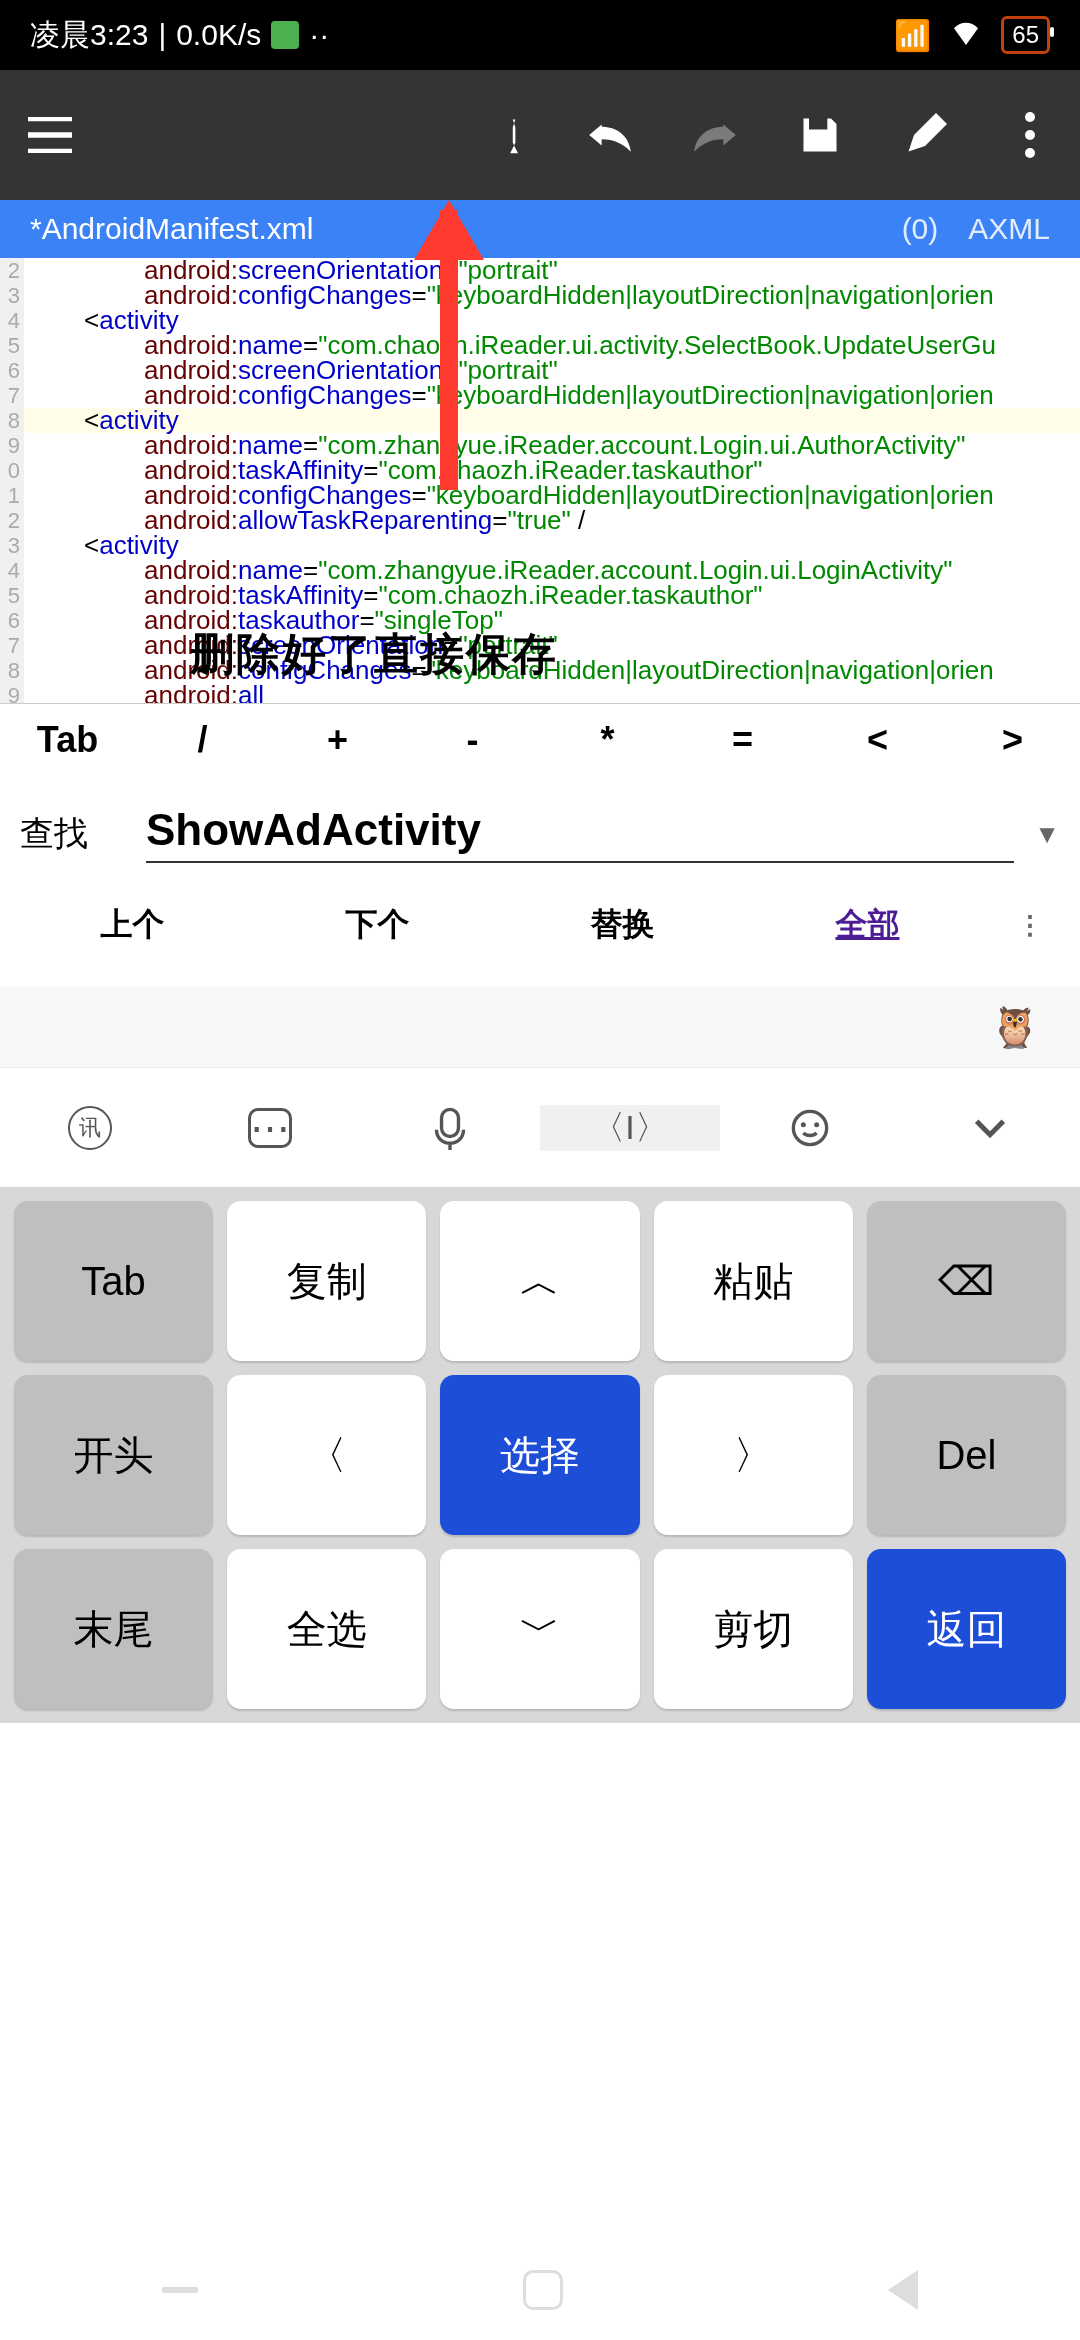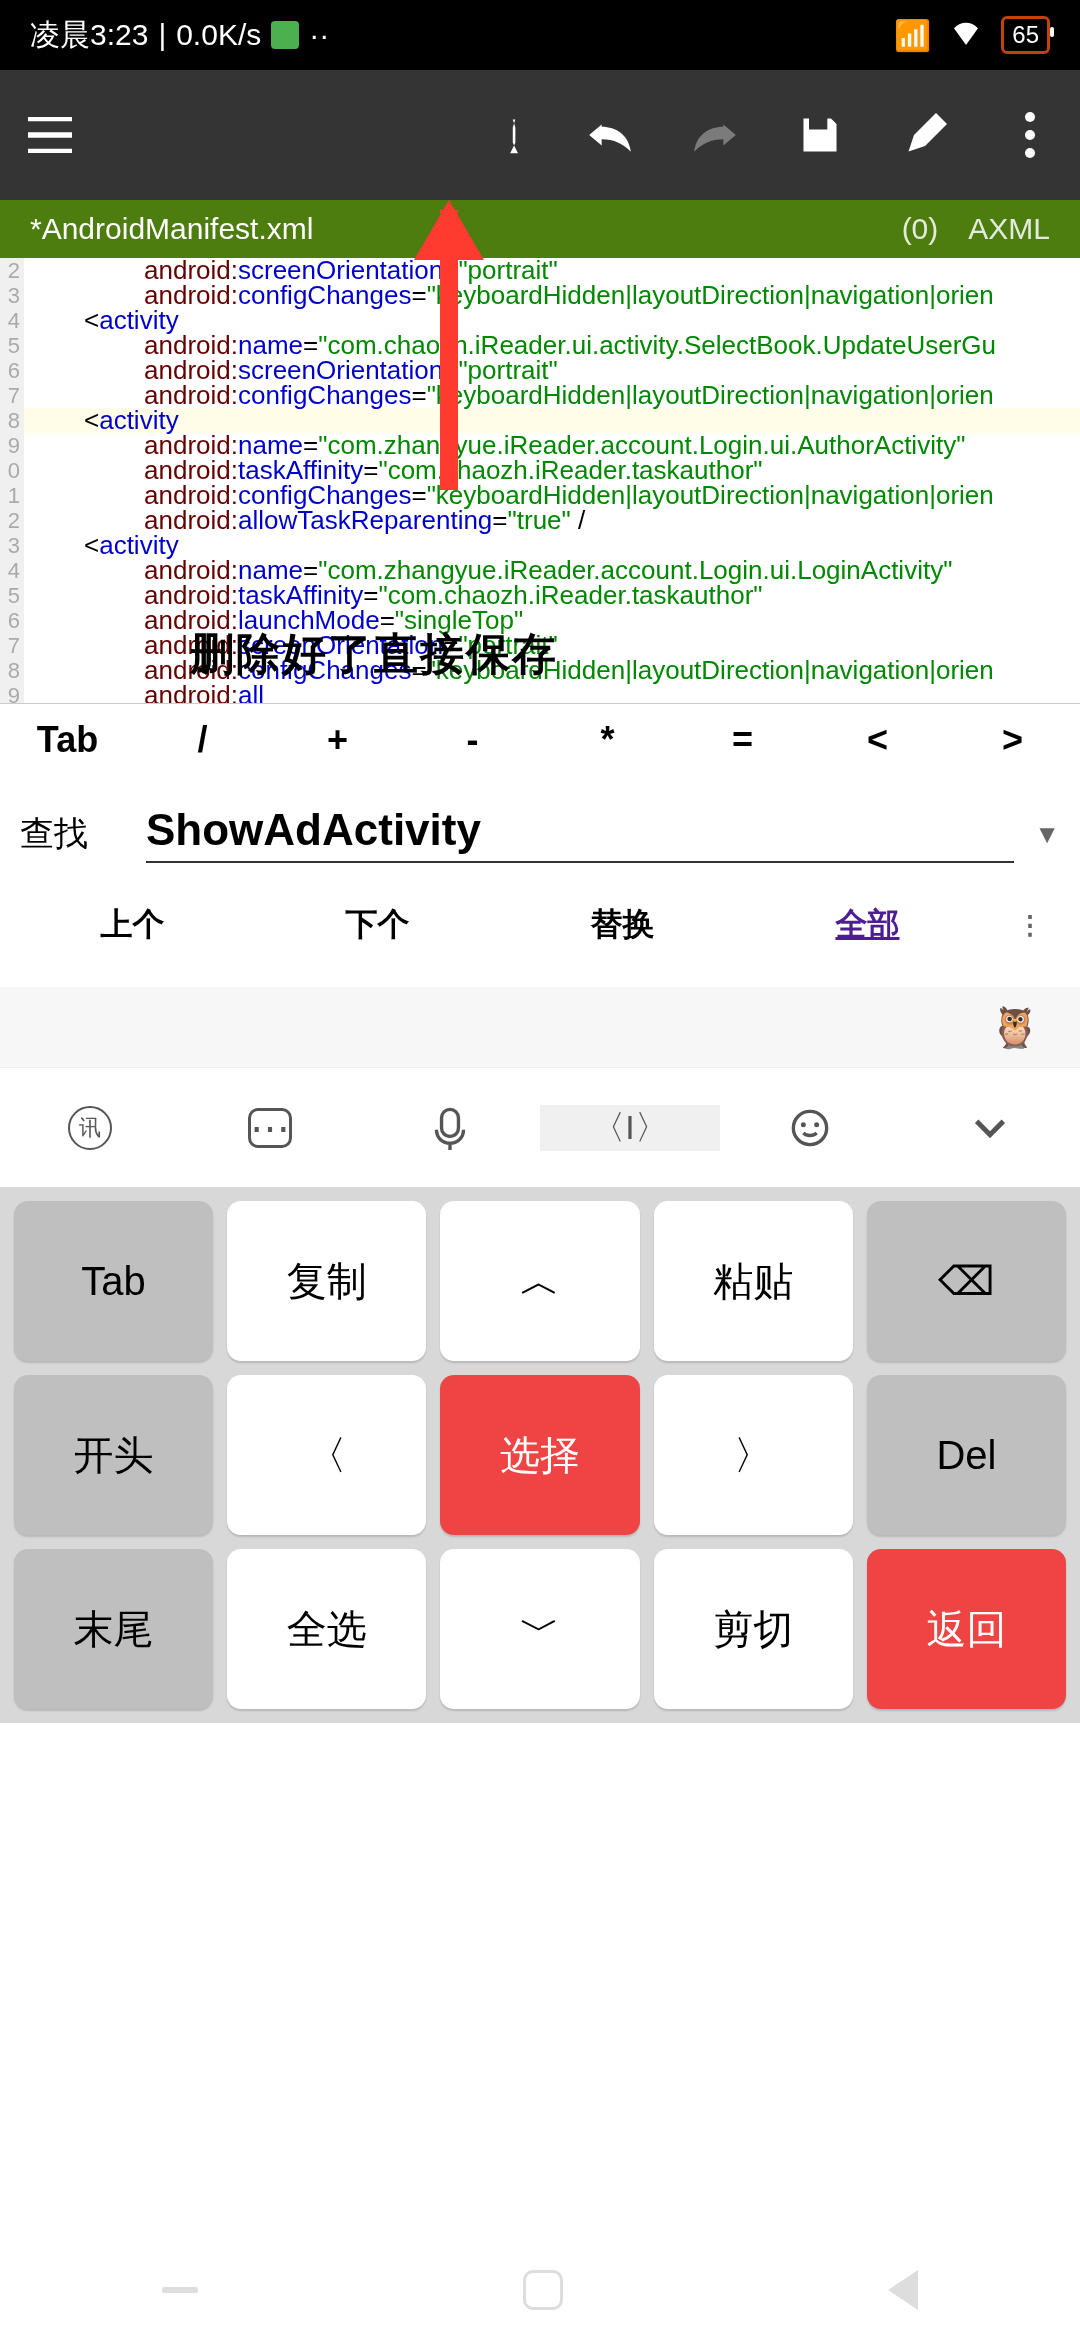--- a/index.html
+++ b/index.html
@@ -12,21 +12,21 @@
 .bat-badge:after { content:''; position:absolute; right:-7px; top:8px; width:4px; height:10px; background:#fff; border-radius:2px; }
 .green-box { width:28px; height:28px; background:#4caf50; border-radius:4px; }
 
 .toolbar { height: 130px; background: #343434; display: flex; align-items: center; padding: 0 20px; gap: 45px; justify-content: flex-end; }
 .toolbar .menu { margin-right: auto; }
 .tool-icon { width: 60px; height: 60px; display: flex; align-items: center; justify-content: center; color: #fff; }
 .tool-icon.dim { opacity: 0.35; }
 .dots { display:flex; flex-direction:column; gap:8px; }
 .dots span { width:10px; height:10px; background:#fff; border-radius:50%; }
 
-.tab-bar { height: 58px; background: #4d7c0f; color: #fff; display: flex; align-items: center; padding: 0 30px; font-size: 30px; }
+.tab-bar { height: 58px; background: #3b82f6; color: #fff; display: flex; align-items: center; padding: 0 30px; font-size: 30px; }
 .tab-name { flex: 1; font-weight: 500; }
 .tab-meta { display: flex; gap: 30px; opacity: 0.85; }
 
 .editor { display: flex; height: 445px; font-family: monospace; font-size: 26px; overflow: hidden; background:#fff; }
 .gutter { width: 24px; background: #f0f0f0; color: #aaa; text-align: right; padding-right: 4px; line-height: 25px; font-size: 22px; }
 .gutter div { height: 25px; }
 .code { flex: 1; white-space: nowrap; overflow: hidden; }
 .code-line { height: 25px; line-height: 25px; padding-left: 60px; }
 .code-line.indent { padding-left: 120px; }
 .code-line.hl { background: #fffde7; }
@@ -49,21 +49,21 @@
 
 .emoji-row { height: 80px; background: #f7f7f7; display:flex; justify-content:flex-end; align-items:center; padding-right:40px; font-size:40px; }
 
 .kb-top { height: 120px; background: #fff; display: flex; align-items: center; border-top:1px solid #eee; }
 .kb-top > div { flex: 1; display: flex; justify-content: center; align-items: center; font-size: 40px; color:#555; }
 .kb-top .active { background: #f0f0f0; }
 
 .keyboard { background: #d8d8d8; padding: 14px; display: grid; grid-template-columns: repeat(5, 1fr); grid-template-rows: repeat(3, 160px); gap: 14px; }
 .key { background: #fff; border-radius: 14px; display: flex; align-items: center; justify-content: center; font-size: 40px; font-weight: 500; box-shadow: 0 2px 2px rgba(0,0,0,0.15); }
 .key.gray { background: #bfbfbf; }
-.key.blue { background: #ef4444; color: #fff; }
+.key.blue { background: #1d4ed8; color: #fff; }
 
 .nav-bar { position:absolute; bottom:20px; left:0; right:0; height:60px; display:flex; justify-content:space-around; align-items:center; }
 .nav-bar div { width:40px; height:40px; border:3px solid #ddd; }
 .nav-bar .sq { border-radius:8px; }
 .nav-bar .ci { border-radius:50%; }
 .nav-bar .tr { border:none; width:0; height:0; border-top:20px solid transparent; border-bottom:20px solid transparent; border-right:30px solid #ddd; }
 
 .annotation { position: absolute; top: 625px; left: 190px; font-size: 44px; font-weight: bold; color: #000000; letter-spacing: 2px; z-index: 50; }
 .arrow { position:absolute; left:440px; top:210px; z-index:49; }
 .arrow-line { width:18px; height:280px; background:#ff3b30; }
@@ -170,21 +170,21 @@
       <div class="code-line indent"><span class="brown">android:</span><span class="blue">screenOrientation</span><span>=</span><span class="green">"portrait"</span></div>
       <div class="code-line indent"><span class="brown">android:</span><span class="blue">configChanges</span><span>=</span><span class="green">"keyboardHidden|layoutDirection|navigation|orien</span></div>
       <div class="code-line hl"><span>&lt;</span><span class="blue">activity</span></div>
       <div class="code-line indent"><span class="brown">android:</span><span class="blue">name</span><span>=</span><span class="green">"com.zhangyue.iReader.account.Login.ui.AuthorActivity"</span></div>
       <div class="code-line indent"><span class="brown">android:</span><span class="blue">taskAffinity</span><span>=</span><span class="green">"com.chaozh.iReader.taskauthor"</span></div>
       <div class="code-line indent"><span class="brown">android:</span><span class="blue">configChanges</span><span>=</span><span class="green">"keyboardHidden|layoutDirection|navigation|orien</span></div>
       <div class="code-line indent"><span class="brown">android:</span><span class="blue">allowTaskReparenting</span><span>=</span><span class="green">"true"</span><span> /</span></div>
       <div class="code-line"><span>&lt;</span><span class="blue">activity</span></div>
       <div class="code-line indent"><span class="brown">android:</span><span class="blue">name</span><span>=</span><span class="green">"com.zhangyue.iReader.account.Login.ui.LoginActivity"</span></div>
       <div class="code-line indent"><span class="brown">android:</span><span class="blue">taskAffinity</span><span>=</span><span class="green">"com.chaozh.iReader.taskauthor"</span></div>
-      <div class="code-line indent"><span class="brown">android:</span><span class="blue">launchMode</span><span>=</span><span class="green">"singleTop"</span></div>
+      <div class="code-line indent"><span class="brown">android:</span><span class="blue">taskauthor</span><span>=</span><span class="green">"singleTop"</span></div>
       <div class="code-line indent"><span class="brown">android:</span><span class="blue">screenOrientation</span><span>=</span><span class="green">"portrait"</span></div>
       <div class="code-line indent"><span class="brown">android:</span><span class="blue">configChanges</span><span>=</span><span class="green">"keyboardHidden|layoutDirection|navigation|orien</span></div>
       <div class="code-line indent"><span class="brown">android:</span><span class="blue">all</span></div>
     </div>
 </div>
 
 <div class="sym-row" id="symrow">
     <div>Tab</div>
     <div>/</div>
     <div>+</div>

